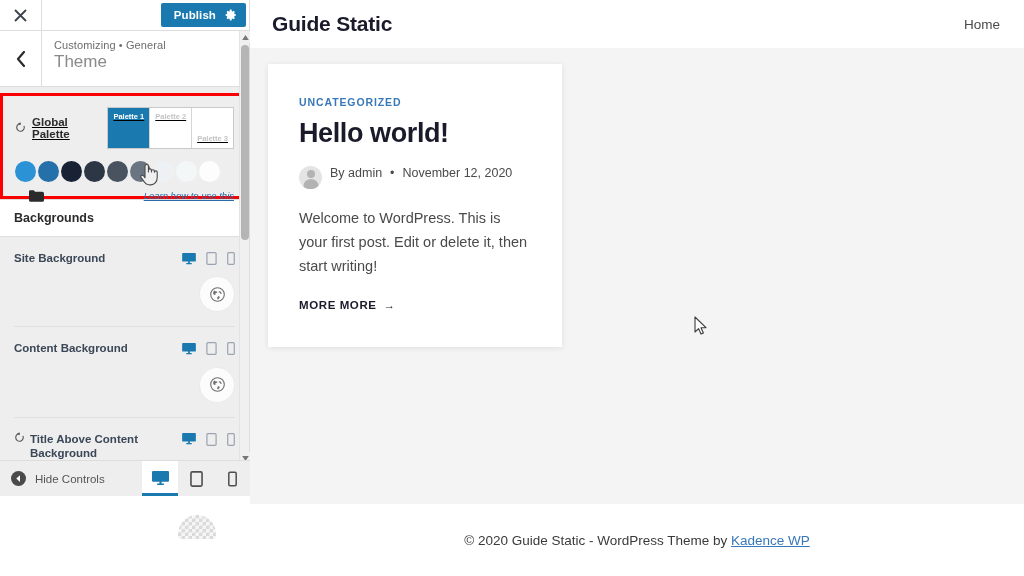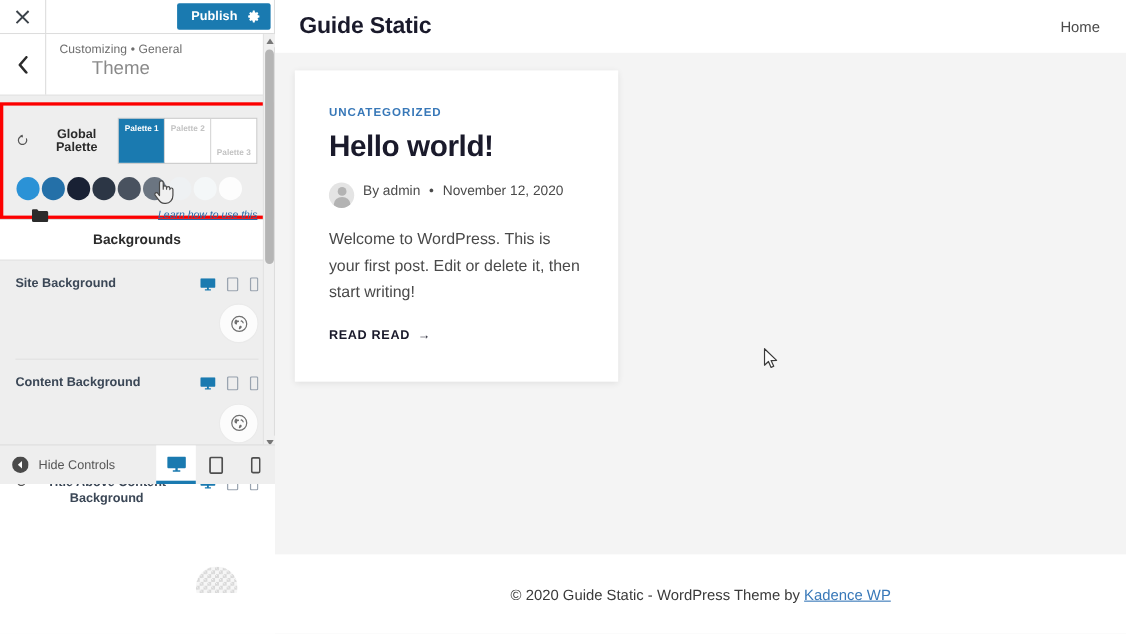--- a/index.html
+++ b/index.html
@@ -7,25 +7,24 @@
     width: 1024px; height: 576px;
     overflow: hidden;
     font-family: "Liberation Sans", sans-serif;
     background: #fff;
   }
   .screen { position: relative; width: 1024px; height: 576px; display: flex; }
 
   
   .sidebar {
     position: relative;
-    width: 250px; height: 440px;
+    width: 250px; height: 496px;
     background: #eeeeee;
     flex: 0 0 250px;
     border-right: 1px solid #ddd;
-    text-align: center;
   }
 
   
   .cust-topbar {
     height: 31px; background: #fff;
     display: flex; align-items: stretch;
     border-bottom: 1px solid #ddd;
   }
   .close-btn {
     width: 42px; display: flex; align-items: center; justify-content: center;
@@ -66,21 +65,21 @@
   
   .palette-block {
     position: relative;
     background: #eeeeee;
     padding: 11px 12px 10px 12px;
     border: 3px solid #fc0000;
     margin: 6px 0 0 0;
     height: 106px;
   }
   .palette-row1 {
-    display: flex; align-items: center; justify-content: space-between;
+    display: flex; align-items: center; justify-content: space-between; text-decoration: underline;
   }
   .palette-label-wrap { display: flex; align-items: center; gap: 6px; }
   .reset-icon { color: #555; display:flex; align-items:center; }
   .palette-label {
     font-size: 11.5px; font-weight: 700; color: #2b2b2b;
   }
   .palette-tabs { display: flex; border: 1px solid #c9c9c9; background:#fff; }
   .ptab {
     font-size: 7.5px; font-weight: 700;
     padding: 5px 5px; color: #c3c3c3;
@@ -511,21 +510,21 @@
       <div class="cat">UNCATEGORIZED</div>
       <div class="post-title">Hello world!</div>
       <div class="post-meta">
         <div class="avatar"></div>
         <span class="meta-txt">By admin</span>
         <span class="meta-txt">•</span>
         <span class="meta-txt">November 12, 2020</span>
       </div>
       <div class="post-body">Welcome to WordPress. This is your first post. Edit or delete it, then start writing!</div>
       <div class="read-more">
-        <span>READ READ</span>
+        <span>MORE MORE</span>
         <span>→</span>
       </div>
     </div>
 
     <span class="arrow-cursor">
       <svg width="14" height="20" viewBox="0 0 14 20">
         <path d="M1 1 L1 16 L4.6 12.6 L7 18 L9.4 17 L7 11.8 L12 11.6 Z" fill="#fdfdfd" stroke="#3a3a3a" stroke-width="1.1" stroke-linejoin="round"></path>
       </svg>
     </span>
 

